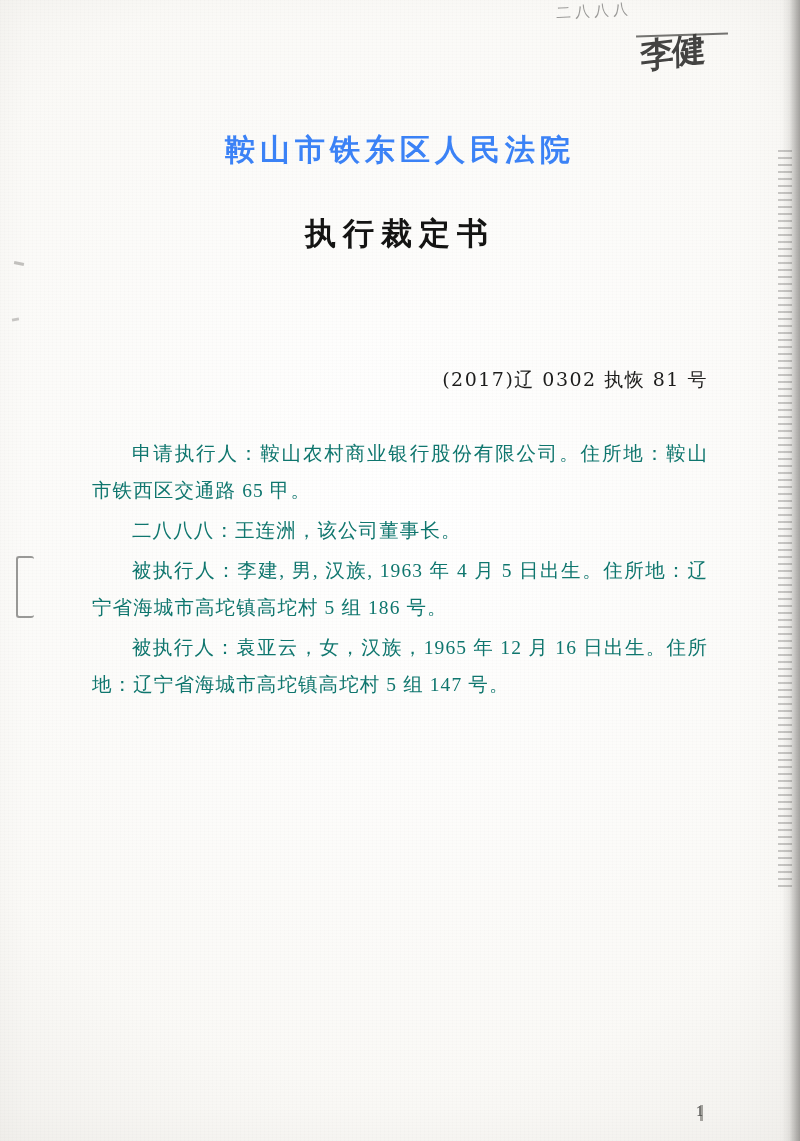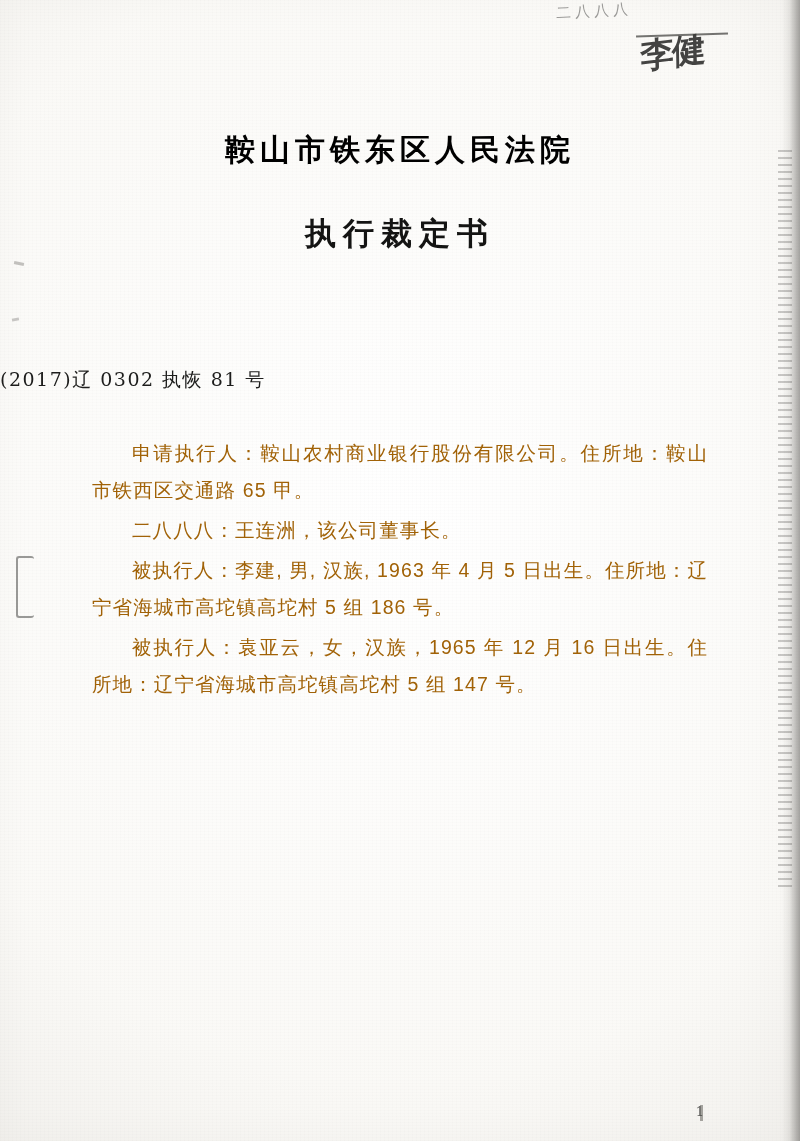--- a/index.html
+++ b/index.html
@@ -106,51 +106,52 @@
   .smudge-c { position:absolute; left: 700px; top: 1105px; width: 3px; height: 16px; background:#6e6c68; opacity:.6; }
 
   .title {
     text-align: center;
     font-size: 30px;
     font-weight: 700;
     letter-spacing: 5px;
     margin: 0;
     padding-top: 130px;
     font-family: "DejaVu Sans", "Liberation Sans", sans-serif;
-    color: #000000;
+    color: #3b82f6;
   }
   .subtitle {
     text-align: center;
     font-size: 31px;
     font-weight: 700;
     letter-spacing: 7px;
     margin: 12px;
     padding-top: 30px;
     font-family: "DejaVu Sans", "Liberation Sans", sans-serif;
     color: #141413;
   }
   .case-no {
-    padding-right: 40px;
+    text-align: right;
+    padding-right: 92px;
     padding-top: 100px;
     font-size: 19px;
     letter-spacing: 1.5px;
     font-family: "DejaVu Serif", "Liberation Serif", serif;
   }
   .body {
     padding: 42px 92px 0 92px;
   }
   .body p {
     margin: 0 0 3px 0;
     font-size: 19.5px;
     line-height: 37px;
     letter-spacing: 1.1px;
     text-align: justify;
     text-justify: inter-character;
-    font-family: Liberation Sans, sans-serif;
-    color: #a16207;
+    font-family: Liberation Serif, serif;
+    color: #0f766e;
   }
   .body p.indent { text-indent: 40px; }
   .page-num {
     position: absolute;
     bottom: 22px;
     right: 96px;
     font-size: 13px;
     color: #3a3a38;
     opacity: .8;
     font-family: "DejaVu Serif", "Liberation Serif", serif;

